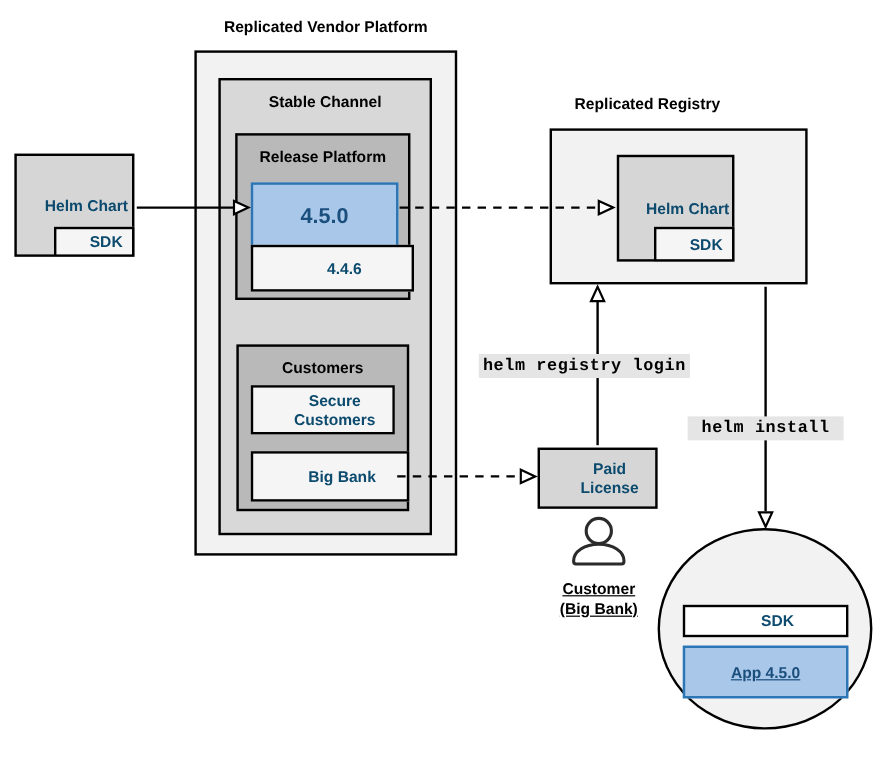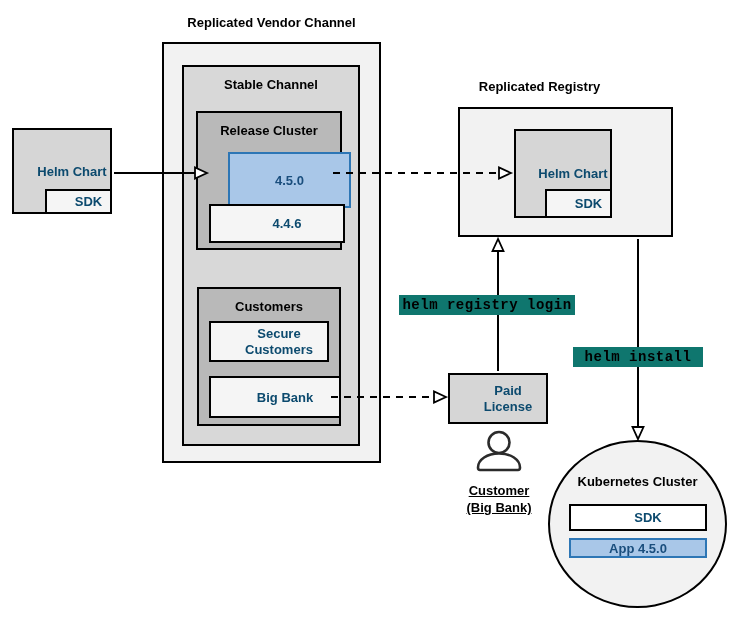--- a/index.html
+++ b/index.html
@@ -27,46 +27,46 @@
   .inner-light{background:#f5f5f5;}
   .chart-mid{background:var(--box-mid);}
   .blue-box{
     background:var(--highlight-fill);
     border:2px solid var(--highlight-border);
     color:var(--highlight-text);
   }
   .mono-label{
     font-family:"Liberation Mono",monospace;
     font-weight:bold;font-size:14px;color:#000;
-    background:#0f766e;text-align:center;line-height:20px;
+    background:#e5e5e5;text-align:center;line-height:20px;
     letter-spacing:0.5px;z-index:6;
   }
   .pad-title{padding-top:10px;}
   svg.overlay{position:absolute;left:0;top:0;z-index:5;pointer-events:none;}
   .circle{border-radius:50%;}
 </style>
 </head>
 <body>
 
 <div class="abs box chart-mid" style="left:12px;top:128px;width:100px;height:86px;">
   <div class="center-flex bold13" style="position:absolute;inset:0;">Helm Chart</div>
   <div class="abs box inner-light center-flex bold13" style="right:-2px;bottom:-2px;width:67px;height:25px;">SDK</div>
 </div>
 
-<div class="abs title" style="left:162px;top:15px;width:219px;">Replicated Vendor Channel</div>
+<div class="abs title" style="left:162px;top:15px;width:219px;">Replicated Vendor Platform</div>
 <div class="abs box container-light" style="left:162px;top:42px;width:219px;height:421px;"></div>
 
 <div class="abs box container-mid pad-title" style="left:182px;top:65px;width:178px;height:381px;">
   <div class="title">Stable Channel</div>
 </div>
 
 <div class="abs box container-dark pad-title" style="left:196px;top:111px;width:146px;height:139px;">
-  <div class="title">Release Cluster</div>
+  <div class="title">Release Platform</div>
 </div>
-<div class="abs blue-box center-flex" style="left:209px;top:152px;width:123px;height:56px;font-weight:bold;font-size:13px;margin-left:19px;">4.5.0</div>
+<div class="abs blue-box center-flex" style="left:209px;top:152px;width:123px;height:56px;font-weight:bold;font-size:18px;">4.5.0</div>
 <div class="abs box inner-light center-flex bold13" style="left:209px;top:204px;width:136px;height:39px;">4.4.6</div>
 
 <div class="abs box container-dark pad-title" style="left:197px;top:287px;width:144px;height:139px;">
   <div class="title">Customers</div>
 </div>
 <div class="abs box inner-light center-flex bold13 pre" style="left:209px;top:321px;width:120px;height:41px;">Secure
 Customers</div>
 <div class="abs box inner-light center-flex bold13" style="left:209px;top:376px;width:132px;height:42px;">Big Bank</div>
 
 <div class="abs title" style="left:432px;top:79px;width:215px;text-align:center;">Replicated Registry</div>
@@ -82,23 +82,22 @@
 <svg class="abs" style="left:474px;top:426px;z-index:4;" width="50" height="48" viewBox="0 0 50 48">
   <circle cx="25" cy="16.5" r="10.5" fill="#ffffff" stroke="#2b2b2b" stroke-width="2.6"></circle>
   <path d="M6,44 Q4,44 4,41.5 C4,33.5 13.2,27.5 25,27.5 C36.8,27.5 46,33.5 46,41.5 Q46,44 44,44 Z" fill="#ffffff" stroke="#2b2b2b" stroke-width="2.6" stroke-linejoin="round"></path>
 </svg>
 <div class="abs" style="left:444px;top:482px;width:110px;text-align:center;font-weight:bold;font-size:13px;line-height:17px;text-decoration:underline;">
   <div>Customer</div>
   <div>(Big Bank)</div>
 </div>
 
 <div class="abs box container-light circle" style="left:548px;top:440px;width:179px;height:168px;">
-  <div class="abs title" style="left:0;right:0;top:32px;">Kubernetes Cluster</div>
   <div class="abs box center-flex bold13" style="left:19px;top:62px;width:138px;height:27px;background:#ffffff;">SDK</div>
-  <div class="abs blue-box center-flex" style="left:19px;top:96px;width:138px;height:20px;font-weight:bold;font-size:13px;">App 4.5.0</div>
+  <div class="abs blue-box center-flex" style="left:19px;top:96px;width:138px;height:44px;font-weight:bold;font-size:13px;text-decoration:underline;">App 4.5.0</div>
 </div>
 
 <svg class="overlay" width="747" height="634" viewBox="0 0 747 634">
 
   <g>
     <line x1="114" y1="173" x2="196" y2="173" stroke="#000" stroke-width="2"></line>
     <polygon points="207,173 195,167.5 195,178.5" fill="#fff" stroke="#000" stroke-width="1.8"></polygon>
   </g>
 
   <g>

